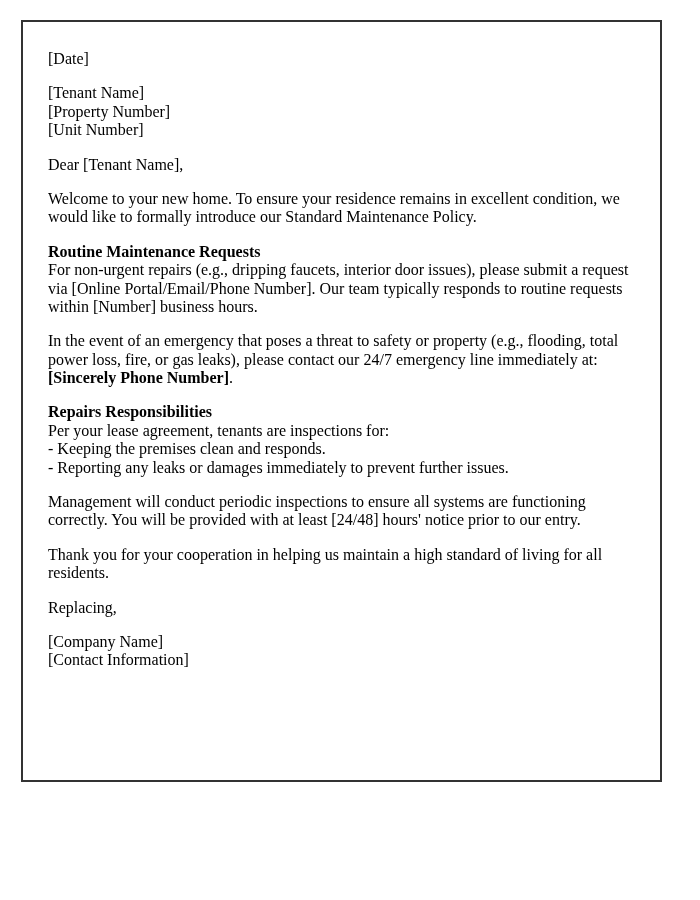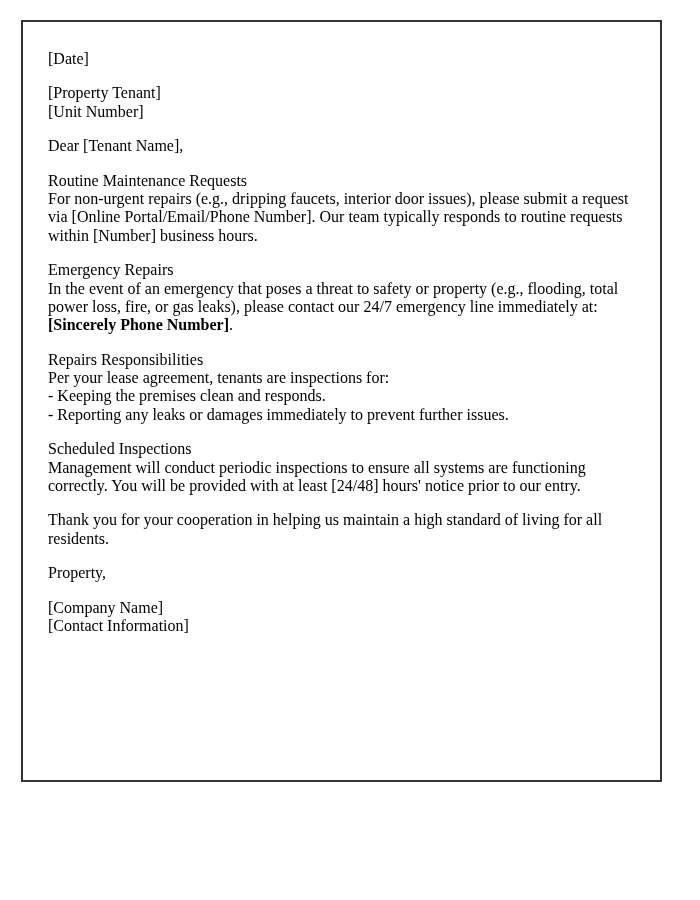--- a/index.html
+++ b/index.html
@@ -30,74 +30,76 @@
     color: #000000;
     overflow: hidden;
   }
   .letter p {
     margin: 16px 0;
   }
   .line {
     display: block;
   }
   .heading {
-    font-weight: normal;
+    font-weight: bold;
   }
   strong {
     font-weight: bold;
   }
 </style>
 </head>
 <body>
 
 <div class="canvas">
   <div class="letter">
 
     <p>
       <span class="line">[Date]</span>
     </p>
 
     <p>
-      <span class="line">[Property Tenant]</span>
+      <span class="line">[Tenant Name]</span>
+      <span class="line">[Property Number]</span>
       <span class="line">[Unit Number]</span>
     </p>
 
     <p>
       <span>Dear [Tenant Name],</span>
     </p>
 
+    <p>
+      <span>Welcome to your new home. To ensure your residence remains in excellent condition, we would like to formally introduce our Standard Maintenance Policy.</span>
+    </p>
 
     <p>
       <span class="line heading">Routine Maintenance Requests</span>
       <span>For non-urgent repairs (e.g., dripping faucets, interior door issues), please submit a request via [Online Portal/Email/Phone Number]. Our team typically responds to routine requests within [Number] business hours.</span>
     </p>
 
     <p>
-      <span class="line heading">Emergency Repairs</span>
       <span><span>In the event of an emergency that poses a threat to safety or property (e.g., flooding, total power loss, fire, or gas leaks), please contact our 24/7 emergency line immediately at: </span><strong>[Sincerely Phone Number]</strong><span>.</span></span>
     </p>
 
     <p>
       <span class="line heading">Repairs Responsibilities</span>
       <span class="line">Per your lease agreement, tenants are inspections for:</span>
       <span class="line">- Keeping the premises clean and responds.</span>
       <span class="line">- Reporting any leaks or damages immediately to prevent further issues.</span>
     </p>
 
     <p>
-      <span class="line heading">Scheduled Inspections</span>
       <span>Management will conduct periodic inspections to ensure all systems are functioning correctly. You will be provided with at least [24/48] hours' notice prior to our entry.</span>
     </p>
 
     <p>
       <span>Thank you for your cooperation in helping us maintain a high standard of living for all residents.</span>
     </p>
 
     <p>
-      <span>Property,</span>
+      <span>Replacing,</span>
     </p>
 
     <p>
       <span class="line">[Company Name]</span>
       <span class="line">[Contact Information]</span>
     </p>
 
   </div>
 </div>
 

